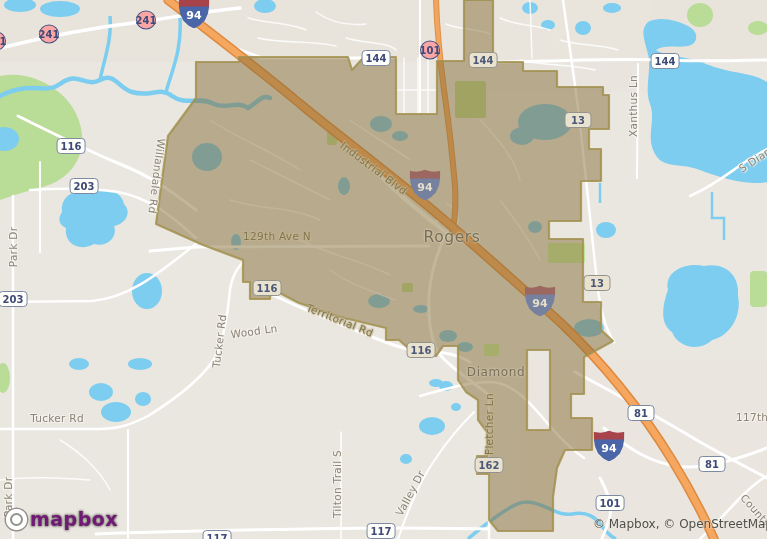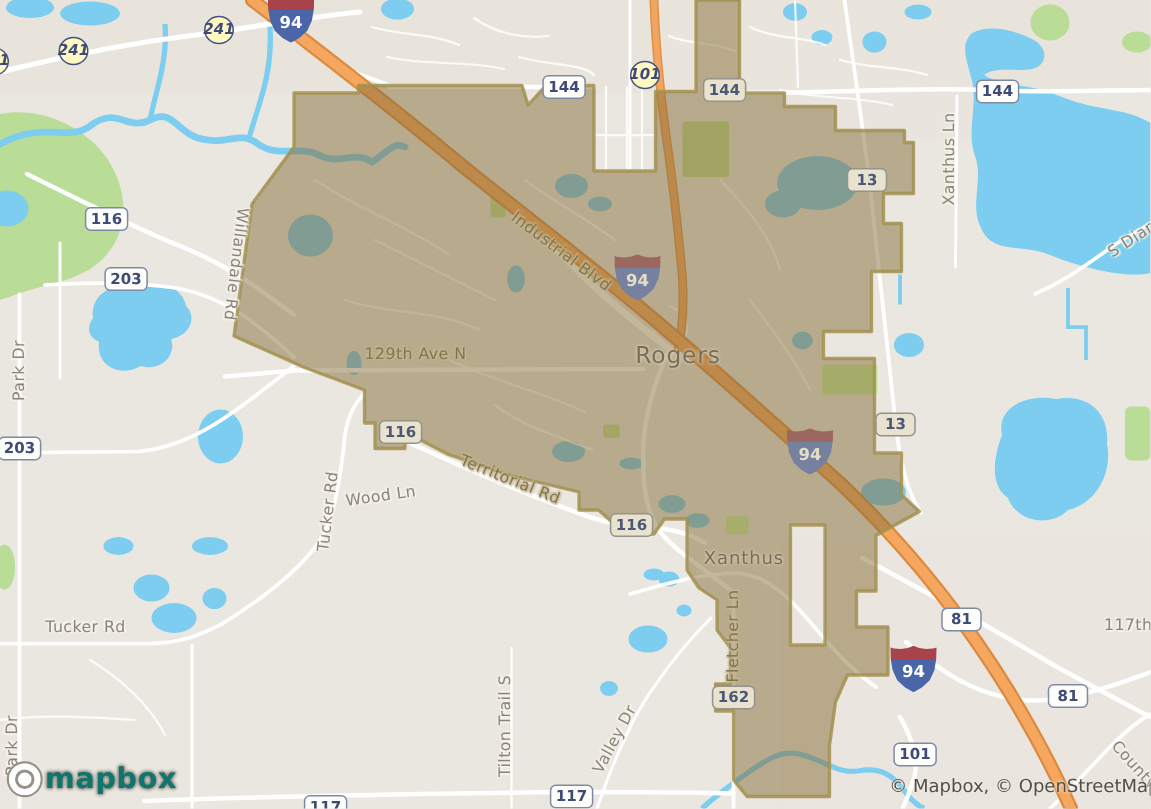--- a/index.html
+++ b/index.html
@@ -9,36 +9,36 @@
   #labels{position:absolute;left:0;top:0;width:100%;height:100%;}
   .road-label{position:absolute;white-space:nowrap;font-size:10.5px;letter-spacing:.3px;
     color:#8b8477;font-weight:500;
     text-shadow:0 0 2px #f1ede4,0 0 2px #f1ede4,1px 1px 1px rgba(255,255,255,.85),-1px -1px 1px rgba(255,255,255,.85);}
   .road-label.muted{color:#80764f;
     text-shadow:0 0 2px #c3b490,0 0 2px #c3b490,1px 1px 1px rgba(200,185,148,.8),-1px -1px 1px rgba(200,185,148,.8);}
   .city-label{position:absolute;white-space:nowrap;color:#766e5d;letter-spacing:.6px;font-weight:500;
     text-shadow:0 0 2px rgba(222,211,178,.9),0 0 3px rgba(222,211,178,.9);}
   .shield{position:absolute;display:flex;align-items:center;justify-content:center;
     font-weight:bold;font-size:10px;color:#3e4a78;box-sizing:border-box;}
-  .shield.oval{width:20px;height:19px;background:#fef9c3;border:1.7px solid #46517f;border-radius:50%;font-style:italic;}
+  .shield.oval{width:20px;height:19px;background:#fca5a5;border:1.7px solid #46517f;border-radius:50%;}
   .shield.rect{min-width:27px;height:16px;padding:0 3px;background:#fdfdfa;border:1.5px solid #7e89a4;border-radius:4px;}
   .shield.rect.muted{background:#e9e2cf;border-color:#93938c;color:#4c5878;}
   .shield.interstate{width:31px;height:31px;color:#fff;font-size:11px;
     clip-path:polygon(50% 0%,62% 5%,78% 7%,92% 6%,100% 4%,99% 28%,95% 52%,85% 74%,68% 90%,50% 100%,32% 90%,15% 74%,5% 52%,1% 28%,0% 4%,8% 6%,22% 7%,38% 5%);
     background:#4a66a9;filter:drop-shadow(0 0 1px #f4f1e8);}
   .shield.interstate .band{position:absolute;left:0;top:0;width:100%;height:30%;background:#a8434b;}
   .shield.interstate span{position:relative;top:2px;}
   .shield.interstate.muted{background:#76819f;}
   .shield.interstate.muted .band{background:#9c675f;}
   .shield.interstate.muted span{color:#e3ddca;}
   .logo{position:absolute;left:6px;top:508px;display:flex;align-items:center;gap:3px;}
   .logo-circle{width:21px;height:21px;border-radius:50%;background:#fff;
     box-shadow:0 0 0 1.5px #95928a, inset 0 0 0 1px #fff;display:flex;align-items:center;justify-content:center;}
   .logo-circle i{display:block;width:9px;height:9px;border-radius:50%;border:2.2px solid #95928a;}
-  .logo-text{font-size:19px;font-weight:bold;letter-spacing:.5px;color:#0f766e;
+  .logo-text{font-size:19px;font-weight:bold;letter-spacing:.5px;color:#701a75;
     text-shadow:0 0 1px #8e8b82,0 0 2px #8e8b82,0 0 3px #8e8b82,0 0 3px #8e8b82;}
   .attribution{position:absolute;right:-6px;top:517px;font-size:12px;color:#4f4f48;white-space:nowrap;
     text-shadow:0 0 2px rgba(240,237,229,.9),0 0 2px rgba(240,237,229,.9);}
 </style>
 </head>
 <body>
 
 <div class="viewport">
 <svg width="767" height="539" viewBox="0 0 767 539">
 
@@ -268,21 +268,21 @@
       <div class="road-label" style="left: 13px; top: 247px; transform: translate(-50%, -50%) rotate(-90deg);">Park Dr</div>
       <div class="road-label" style="left: 8px; top: 497px; transform: translate(-50%, -50%) rotate(-90deg);">Park Dr</div>
       <div class="road-label" style="left: 633px; top: 106px; transform: translate(-50%, -50%) rotate(-90deg);">Xanthus Ln</div>
       <div class="road-label" style="left: 785px; top: 140px; transform: translate(-50%, -50%) rotate(-33deg);">S Diamond Lake Rd</div>
       <div class="road-label muted" style="left: 489px; top: 424px; transform: translate(-50%, -50%) rotate(-90deg);">Fletcher Ln</div>
       <div class="road-label" style="left: 337px; top: 484px; transform: translate(-50%, -50%) rotate(-90deg);">Tilton Trail S</div>
       <div class="road-label" style="left: 410px; top: 493px; transform: translate(-50%, -50%) rotate(-62deg);">Valley Dr</div>
       <div class="road-label" style="left: 762px; top: 517px; transform: translate(-50%, -50%) rotate(48deg);">County Rd</div>
       <div class="road-label" style="left: 764px; top: 417px; transform: translate(-50%, -50%);">117th Ave</div>
       <div class="city-label" style="font-size: 15.5px; left: 452px; top: 237px; transform: translate(-50%, -50%);">Rogers</div>
-      <div class="city-label" style="font-size: 12px; left: 496px; top: 372px; transform: translate(-50%, -50%);">Xanthus</div>
+      <div class="city-label" style="font-size: 12px; left: 496px; top: 372px; transform: translate(-50%, -50%);">Diamond</div>
     </div>
 
 <div class="logo">
   <span class="logo-circle">
         <i></i>
       </span>
   <span class="logo-text">mapbox</span>
 </div>
 <div class="attribution">© Mapbox, © OpenStreetMap</div>
 </div>

